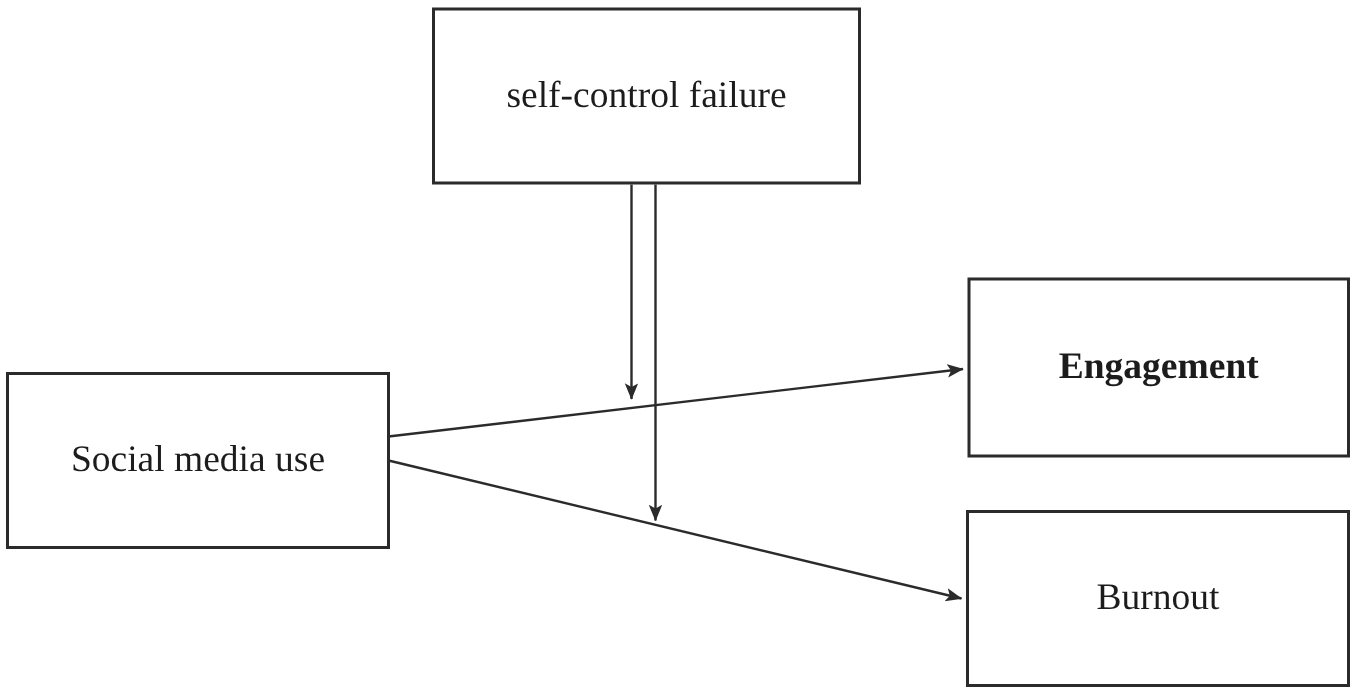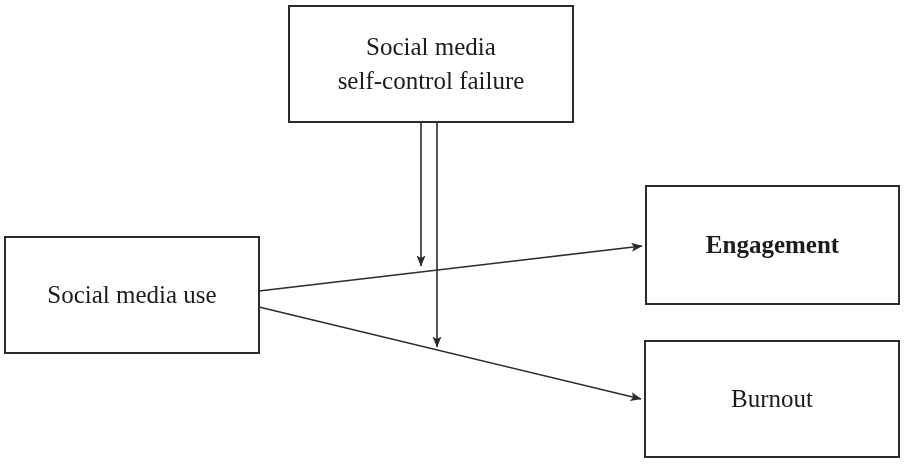--- a/index.html
+++ b/index.html
@@ -30,21 +30,21 @@
     display: flex;
     flex-direction: column;
     align-items: center;
     justify-content: center;
     text-align: center;
     color: #1c1c1c;
     font-size: 25px;
     line-height: 34px;
   }
   .node-moderator   { left: 288px; top: 5px;   width: 286px; height: 118px; }
-  .node-predictor   { left: 4px;   top: 236px; width: 256px; height: 118px; }
+  .node-predictor   { left: 4px;   top: 248px; width: 256px; height: 118px; }
   .node-engagement  { left: 645px; top: 185px; width: 255px; height: 120px; font-weight: bold; }
   .node-burnout     { left: 644px; top: 340px; width: 256px; height: 118px; }
   .edge {
     stroke: #2b2b2b;
     stroke-width: 1.6;
     fill: none;
   }
 </style>
 </head>
 <body>
@@ -61,21 +61,20 @@
     <line class="edge" x1="259" y1="291" x2="642" y2="246" marker-end="url(#arrowhead)"></line>
 
     <line class="edge" x1="259" y1="307" x2="641" y2="399" marker-end="url(#arrowhead)"></line>
 
     <line class="edge" x1="421" y1="122" x2="421" y2="266" marker-end="url(#arrowhead)"></line>
 
     <line class="edge" x1="437" y1="122" x2="437" y2="347" marker-end="url(#arrowhead)"></line>
   </svg>
 
   <div class="node node-moderator">
-    <span>Social media</span>
     <span>self-control failure</span>
   </div>
 
   <div class="node node-predictor">
     <span>Social media use</span>
   </div>
 
   <div class="node node-engagement">
     <span>Engagement</span>
   </div>

